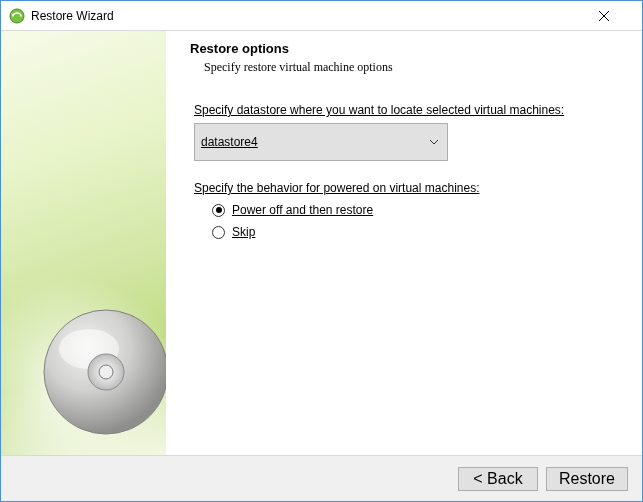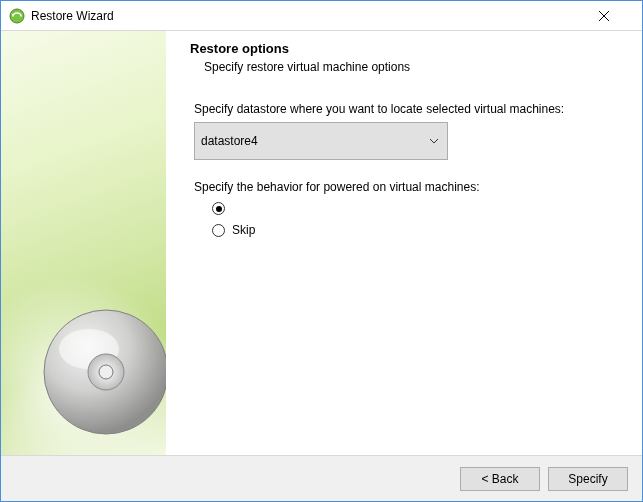--- a/index.html
+++ b/index.html
@@ -95,28 +95,29 @@
   .header-text h1 {
     font-size: 13px;
     font-weight: 700;
     margin: 0 0 4px 0;
     color: #000;
   }
   .header-text .sub {
     font-size: 12px;
     color: #000;
     margin-left: 14px;
+    font-family: Liberation Serif, serif;
   }
   .brand {
     text-align: center;
     width: 90px;
   }
   .brand .cloud { margin: 0 auto 2px; }
   .brand .name { font-size: 12px; color: #333; }
-  .form { padding: 0 4px; }
+  .form { padding: 0 4px; text-decoration: underline; }
   .label {
     font-size: 12px;
     color: #000;
     margin-bottom: 6px;
   }
   .select {
     width: 254px;
     height: 38px;
     border: 1px solid #adadad;
     background: #e1e1e1;
@@ -169,21 +170,21 @@
     justify-content: flex-end;
     padding: 0 14px;
     gap: 8px;
     background: #f0f0f0;
   }
   .btn {
     min-width: 80px;
     height: 24px;
     border: 1px solid #adadad;
     background: #e1e1e1;
-    font-size: 12px;
+    font-size: 16px;
     color: #000;
     display: inline-flex;
     align-items: center;
     justify-content: center;
     cursor: pointer;
     padding: 0 12px;
   }
   .btn.primary { border: 2px solid #0078d7; background: #e1e1e1; }
 </style>
 </head>
@@ -249,29 +250,30 @@
             <svg width="8" height="5" viewBox="0 0 8 5">
                 <path d="M0 0 L4 4 L8 0" fill="none" stroke="#333" stroke-width="1"></path>
               </svg>
           </span>
         </div>
 
         <div class="label">Specify the behavior for powered on virtual machines:</div>
         <div class="radios">
           <div class="radio">
             <span class="dot checked"></span>
+            <span>Power off and then restore</span>
           </div>
           <div class="radio">
             <span class="dot"></span>
             <span>Skip</span>
           </div>
         </div>
       </div>
     </div>
 
   </div>
 
   <div class="footer">
     <div class="btn">&lt; Back</div>
-    <div class="btn">Specify</div>
+    <div class="btn">Restore</div>
   </div>
 
 </div>
 
 </body></html>

